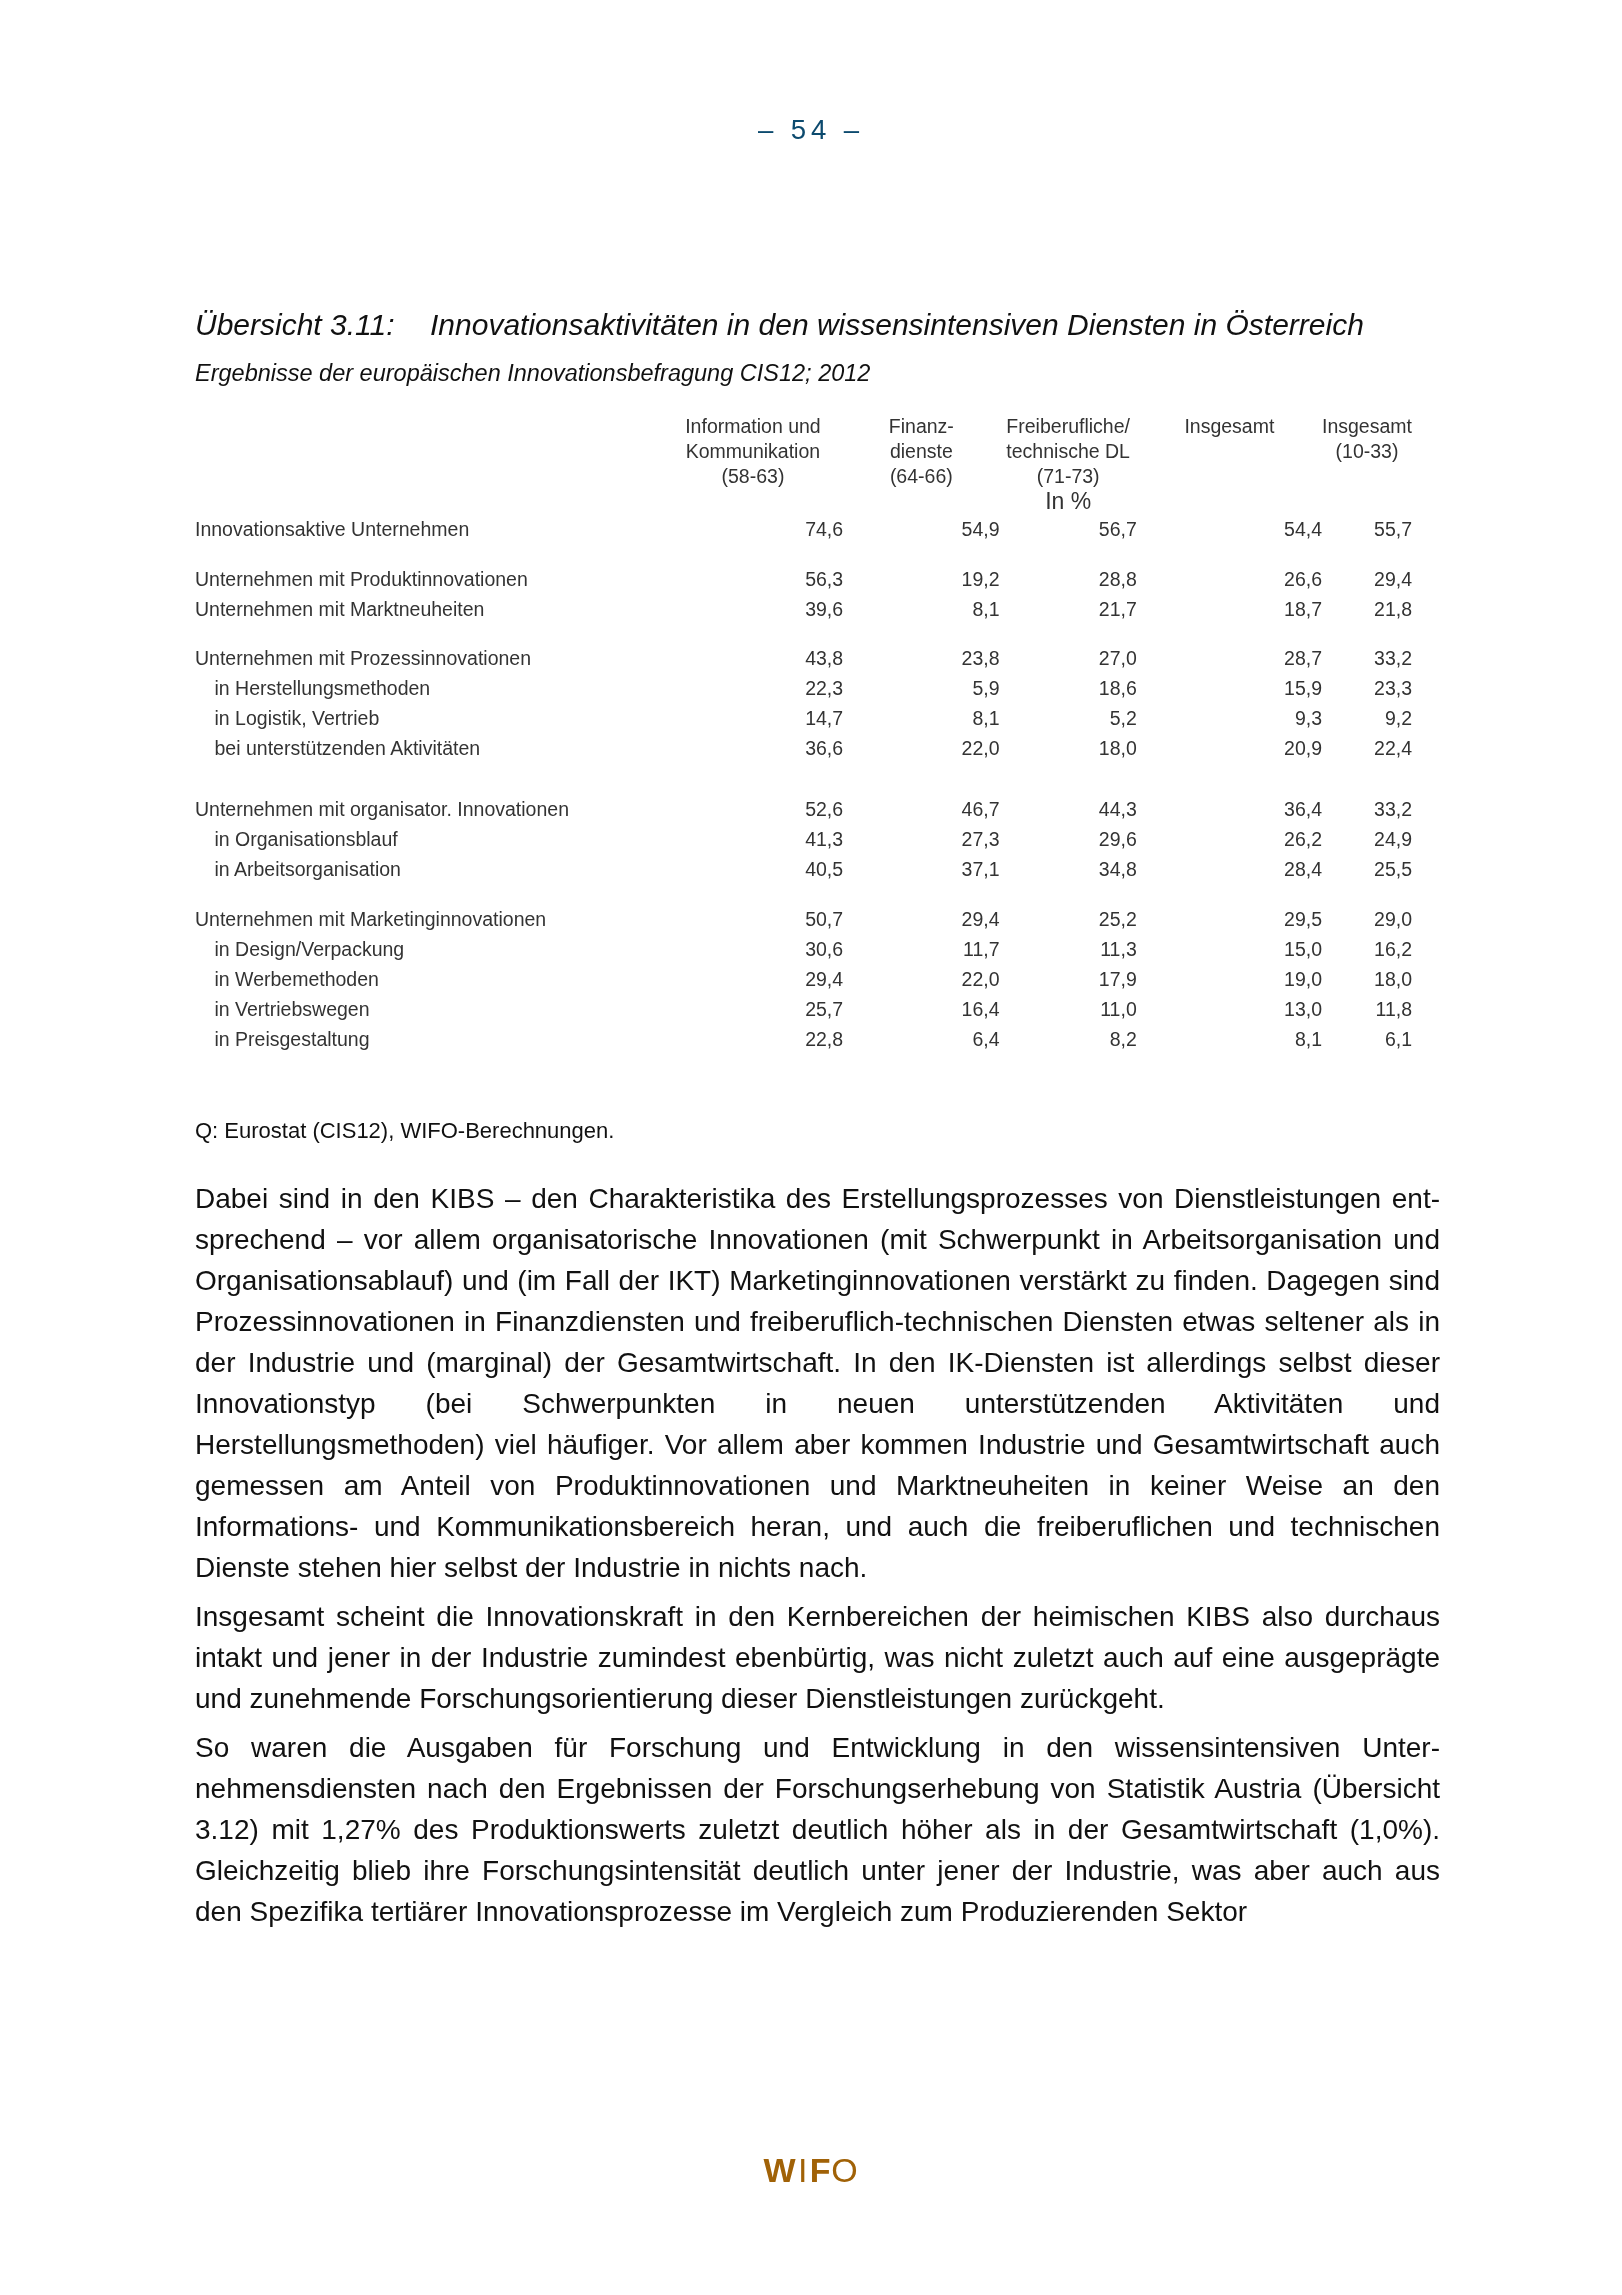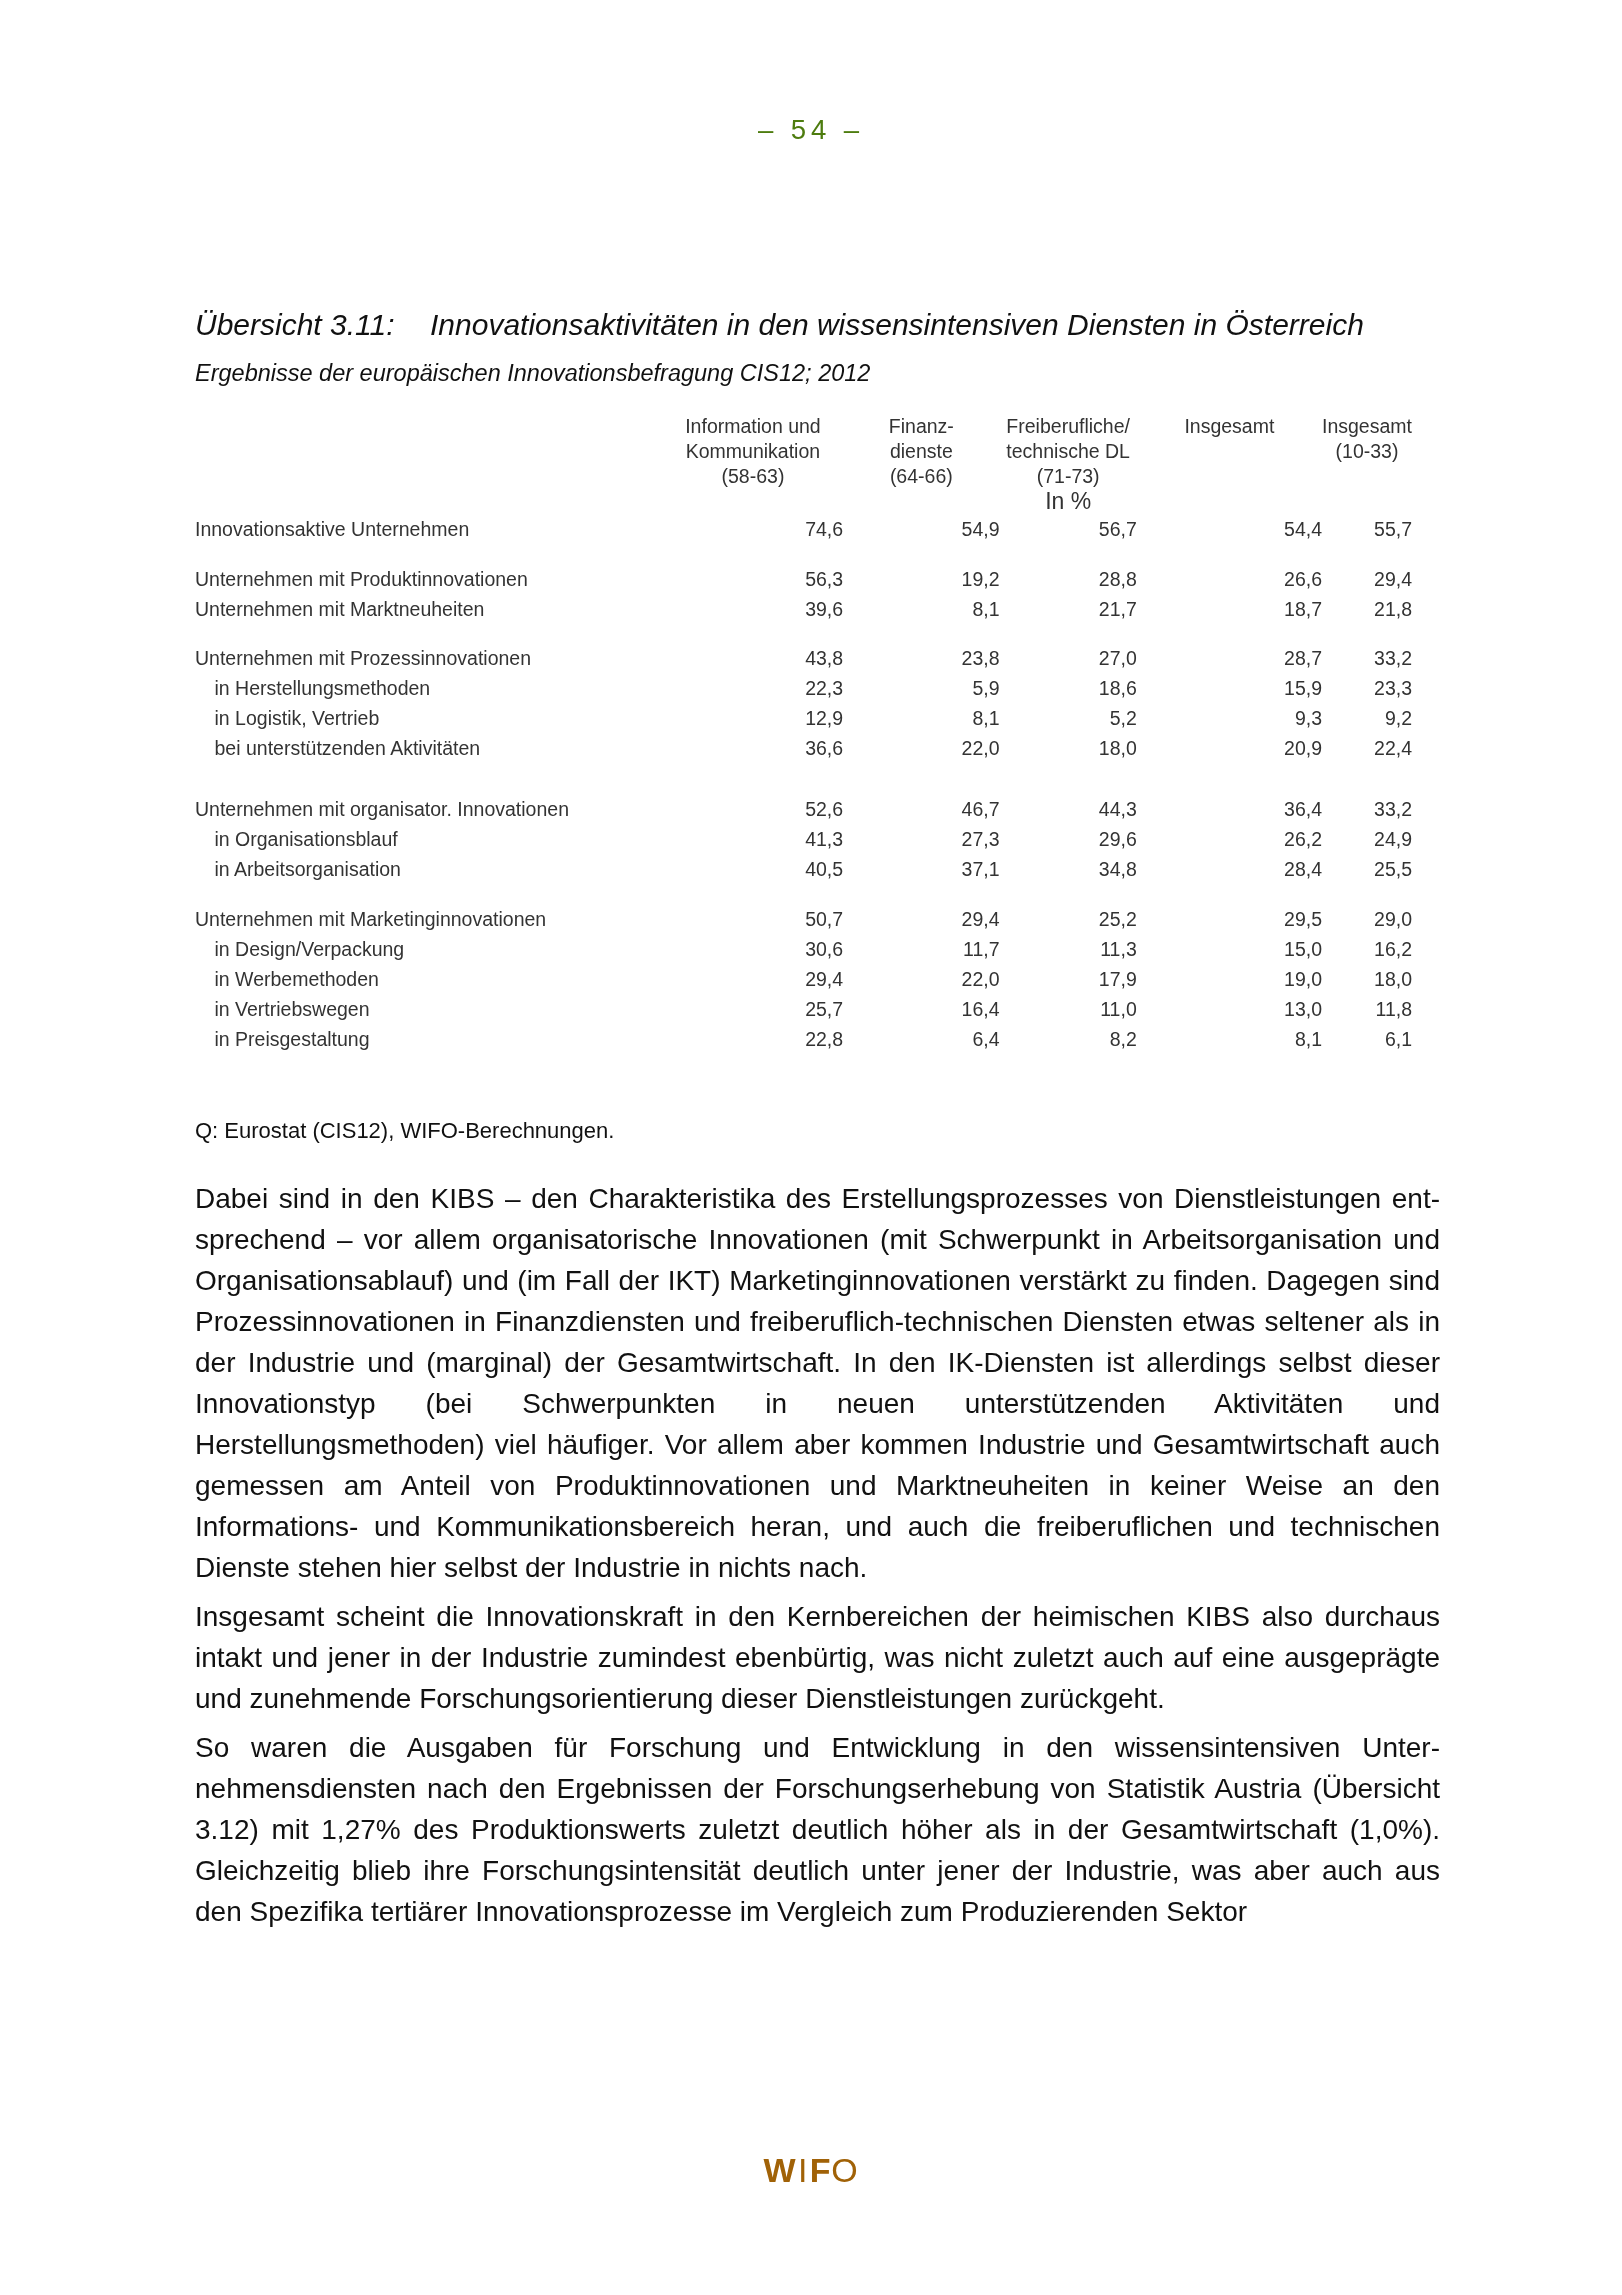--- a/index.html
+++ b/index.html
@@ -1,19 +1,19 @@
 <!DOCTYPE html>
 <html style="font-size:13px"><head>
 <meta charset="utf-8">
 <style>
   html, body { margin: 0; padding: 0; background: #ffffff; }
   body { width: 1622px; height: 2295px; position: relative; color: #1a1a1a;
          font-family: "Liberation Sans", "DejaVu Sans", sans-serif; overflow: hidden; }
   .page-number { position: absolute; top: 114px; left: 0; width: 1622px; text-align: center;
-         font-size: 27.6px; letter-spacing: 4.9px; color: #4d7c0f; }
+         font-size: 27.6px; letter-spacing: 4.9px; color: #0c4a6e; }
   .title-block { position: absolute; left: 195px; top: 308px; width: 1249px; }
   .title-line { font-style: italic; font-size: 30px; color: #111; white-space: nowrap; }
   .title-line .lbl { display: inline-block; width: 235px; }
   .subtitle-line { font-style: italic; font-size: 23.5px; color: #111; margin-top: 18px; }
 
   table.stats { position: absolute; left: 195px; top: 414px; width: 1217px; border-collapse: collapse;
          font-size: 19.5px; color: #333; }
   table.stats th { font-weight: normal; vertical-align: top; line-height: 25px; padding: 0; color: #333; }
   table.stats td { padding: 0; height: 30px; line-height: 30px; }
   table.stats td.lbl { width: 454px; text-align: left; white-space: nowrap; margin-top: 12px; }
@@ -127,21 +127,21 @@
       <tr>
         <td class="lbl sub">in Herstellungsmethoden</td>
         <td class="num">22,3</td>
         <td class="num">5,9</td>
         <td class="num">18,6</td>
         <td class="num">15,9</td>
         <td class="num">23,3</td>
       </tr>
       <tr>
         <td class="lbl sub">in Logistik, Vertrieb</td>
-        <td class="num">12,9</td>
+        <td class="num">14,7</td>
         <td class="num">8,1</td>
         <td class="num">5,2</td>
         <td class="num">9,3</td>
         <td class="num">9,2</td>
       </tr>
       <tr>
         <td class="lbl sub">bei unterstützenden Aktivitäten</td>
         <td class="num">36,6</td>
         <td class="num">22,0</td>
         <td class="num">18,0</td>

